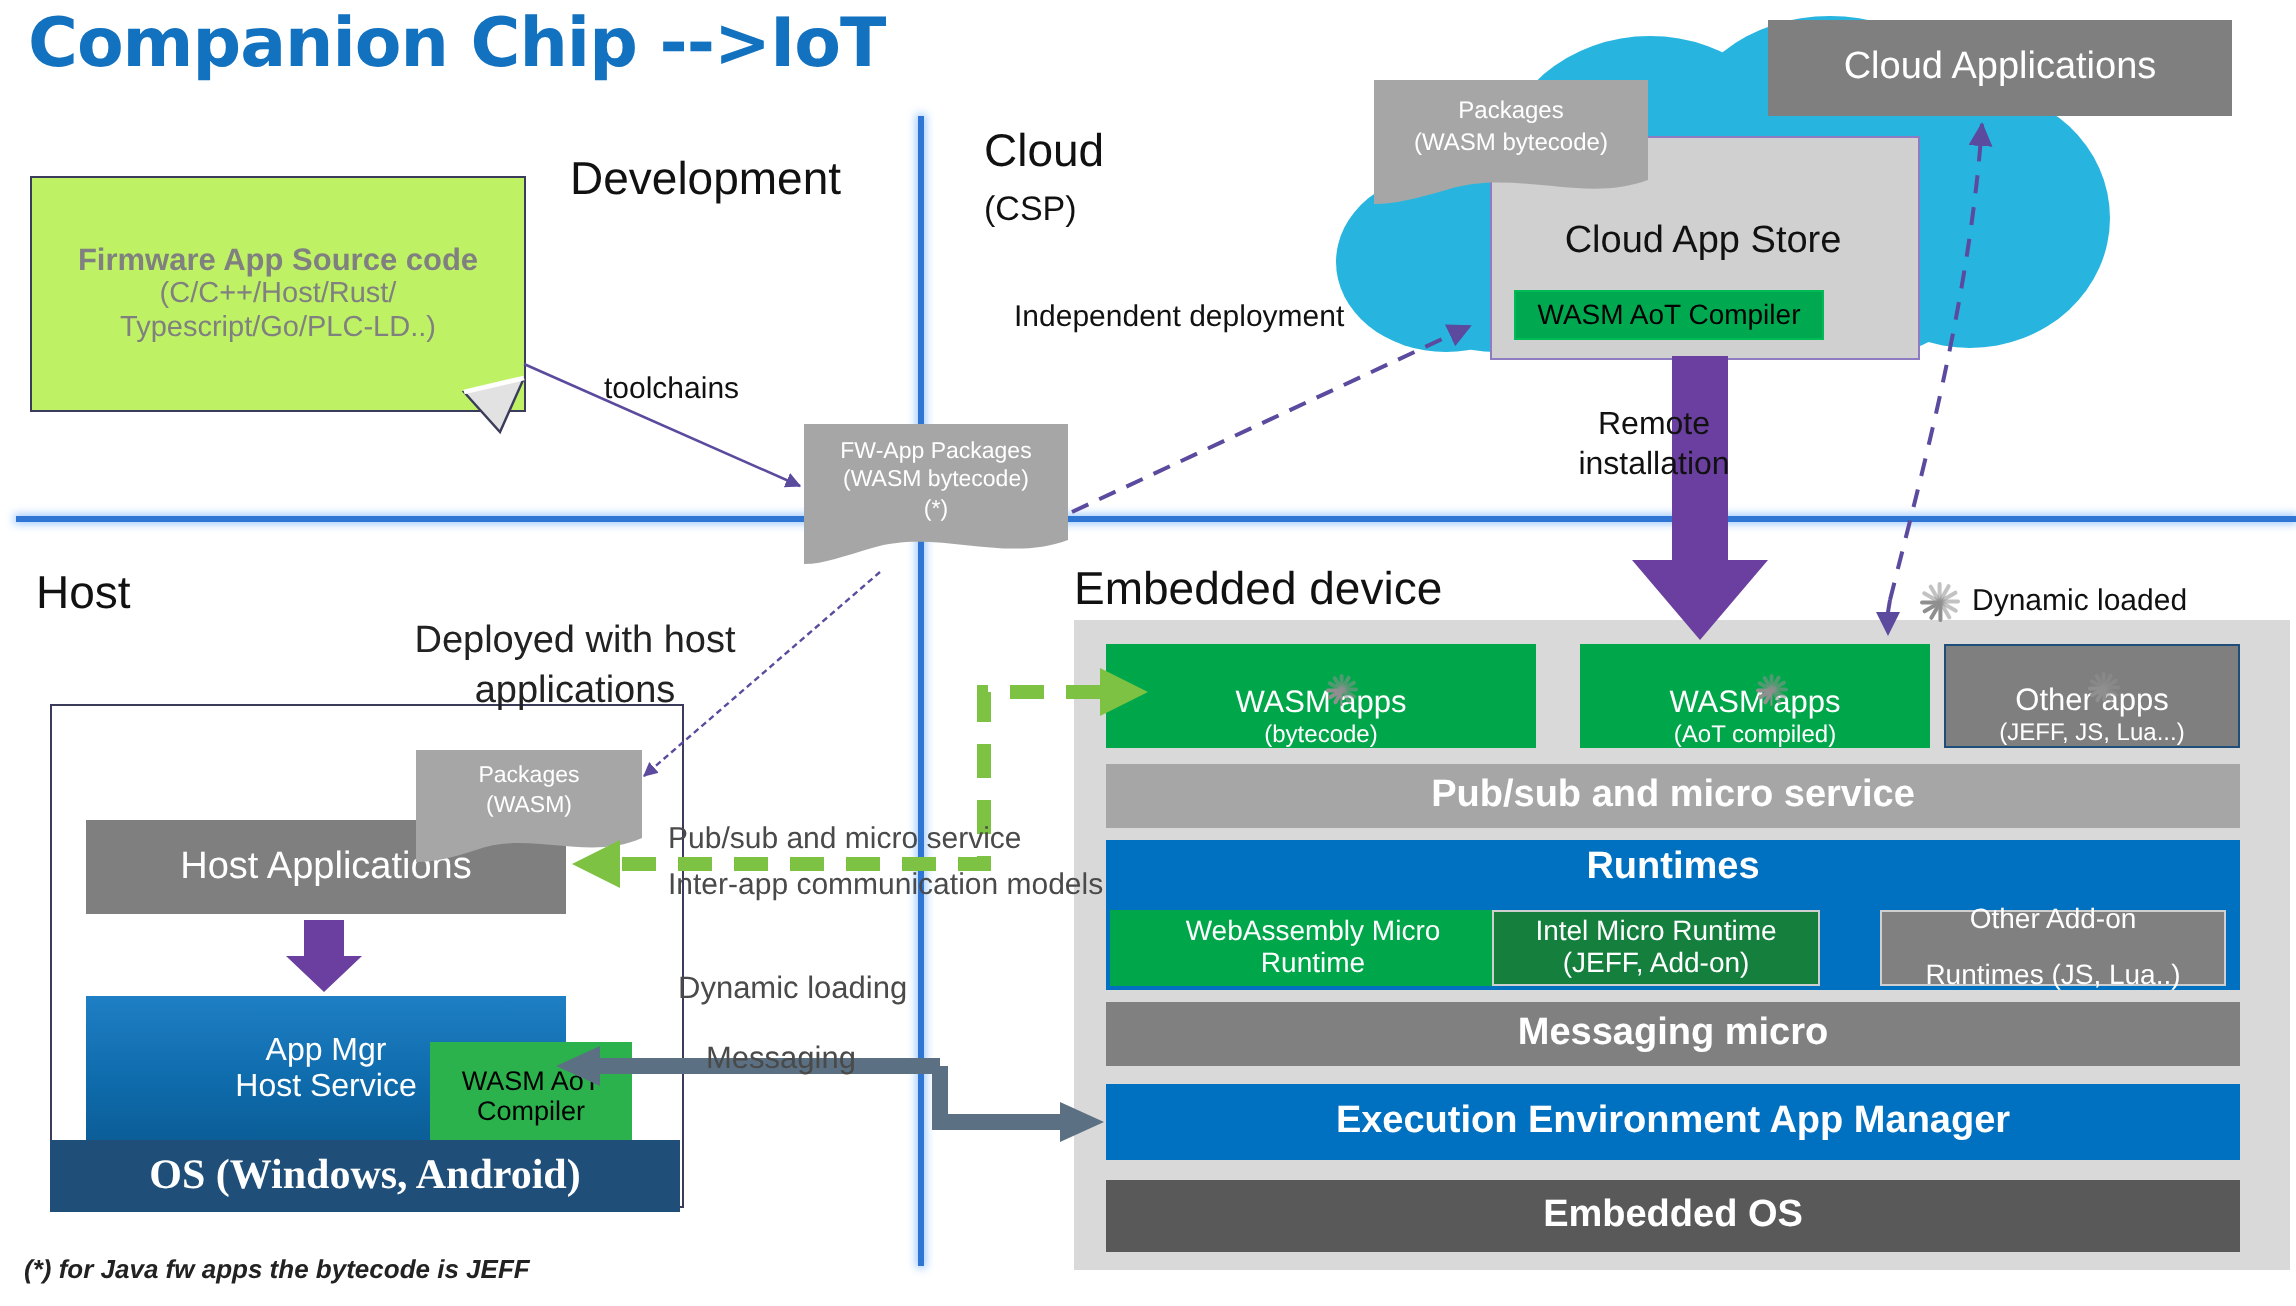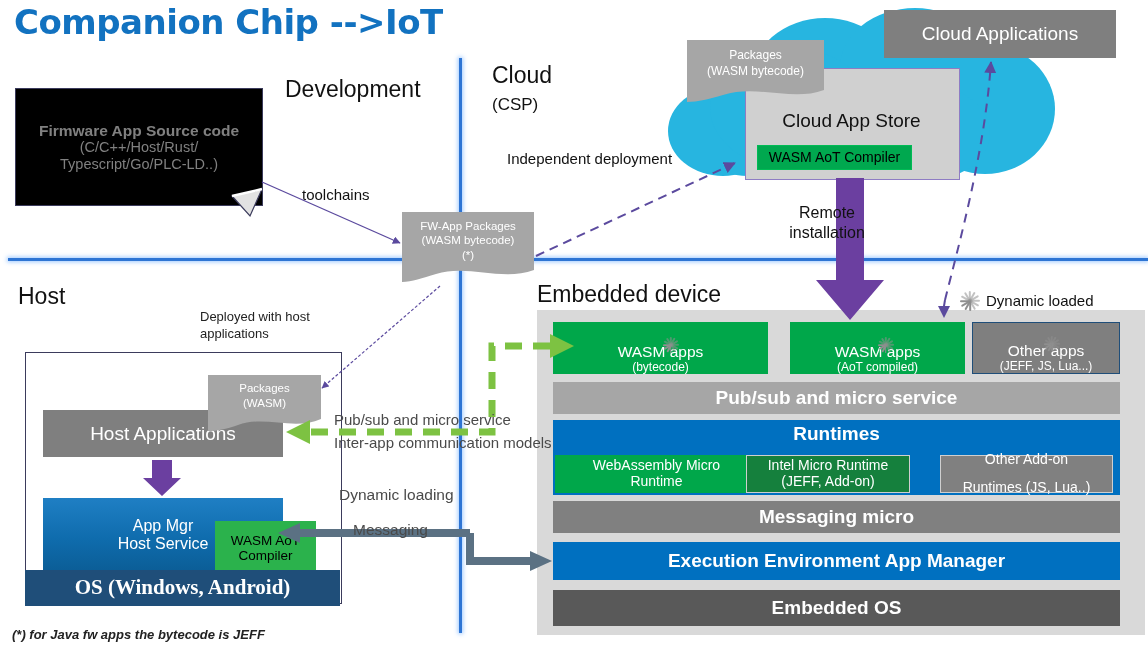--- a/index.html
+++ b/index.html
@@ -21,21 +21,21 @@
   .vline{width:3px;background:#2E75D4;box-shadow:0 0 4px 1px rgba(140,190,255,.85);}
 
   
   .box{box-sizing:border-box;display:flex;flex-direction:column;align-items:center;justify-content:center;
        text-align:left;line-height:1.12;}
   .gray{background:#7F7F7F;color:#fff;}
   .green{background:#00A74A;color:#fff;}
   .bold{font-weight:bold;}
 
   
-  #fw-src{border:1.6px solid #3B3B5C;background:#000000;}
+  #fw-src{border:1.6px solid #3B3B5C;background:#bef264;}
   #fw-src .t1{font-weight:bold;color:#808080;font-size:15.5px;}
   #fw-src .t2{color:#808080;font-size:14.5px;}
 
   
   .cloud-lobe{position:absolute;background:#27B5E0;border-radius:50%;}
 
   
   .spinner{position:relative;display:inline-block;}
   .spinner i{position:absolute;left:50%;top:50%;width:1.6px;height:40%;background:#8f8f8f;
              transform-origin:50% 0;border-radius:1px;}
@@ -288,21 +288,21 @@
     <polygon points="310,420 310,444 286,432" fill="#7DC242"></polygon>
   </svg>
 
   
   <div class="abs lbl-dk" style="left:302px;top:186px;">toolchains</div>
   <div class="abs lbl-dk" style="left:507px;top:150px;">Independent deployment</div>
   <div class="abs" style="left:772px;top:203px;width:110px;text-align:center;font-size:16px;color:#111;line-height:1.25;">
     <div>Remote</div>
     <div>installation</div>
   </div>
-  <div class="abs" style="left:200px;top:309px;width:175px;font-size:13px;color:#222;line-height:1.3;">
+  <div class="abs" style="left:200px;top:309px;width:175px;text-align:center;font-size:19px;color:#222;line-height:1.3;">
     <div>Deployed with host</div>
     <div>applications</div>
   </div>
   <div class="abs" style="left:334px;top:411px;font-size:15px;color:#4a4a4a;">Pub/sub and micro service</div>
   <div class="abs" style="left:334px;top:434px;font-size:15px;color:#4a4a4a;">Inter-app communication models</div>
   <div class="abs" style="left:339px;top:486px;font-size:15.5px;color:#4a4a4a;">Dynamic loading</div>
   <div class="abs" style="left:353px;top:521px;font-size:15.5px;color:#4a4a4a;">Messaging</div>
 
 </div>
 

